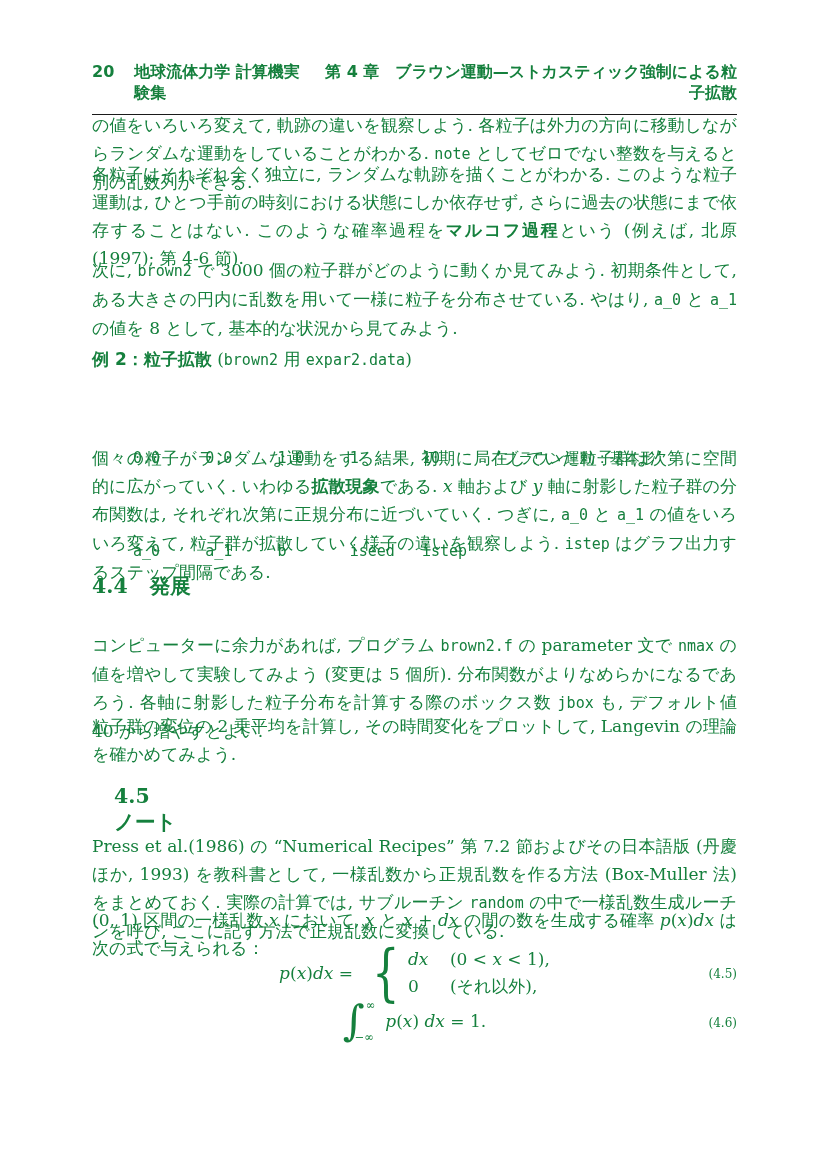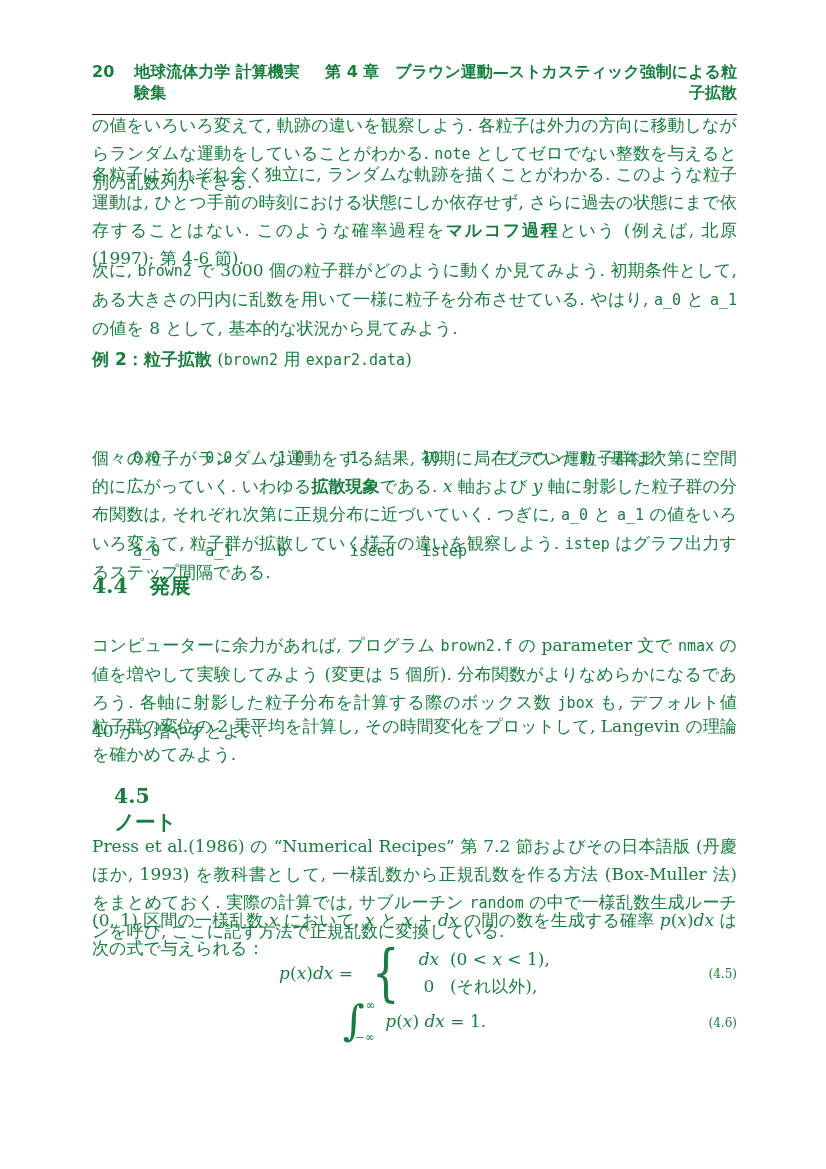--- a/index.html
+++ b/index.html
@@ -38,21 +38,21 @@
     margin-left:41px;
   }
 
   
   .section-heading{display:flex;align-items:baseline;}
   .sec-num{font-family:"DejaVu Serif","Liberation Serif",serif;font-weight:700;font-size:20.5px;}
   .sec-title{font-family:"DejaVu Sans","Liberation Sans",sans-serif;font-weight:700;font-size:20.5px;margin-left:22px;}
 
   
   .eq{font-size:17px;}
-  .eq-flex{display:flex;justify-content:center;align-items:center;text-align:center;}
+  .eq-flex{display:flex;justify-content:center;align-items:center;}
   .eq-num{position:absolute;right:0;top:50%;transform:translateY(-50%);font-size:12px;}
   .eq45{top:942px;height:64px;}
   .brace{
     font-family:"DejaVu Serif","Liberation Serif",serif;
     font-size:62px;font-weight:400;line-height:1;
     transform:scaleX(0.7);margin:0 2px 0 8px;
   }
   .cases{display:flex;flex-direction:column;line-height:27px;}
   .case-row{display:flex;}
   .case-val{min-width:42px;}

